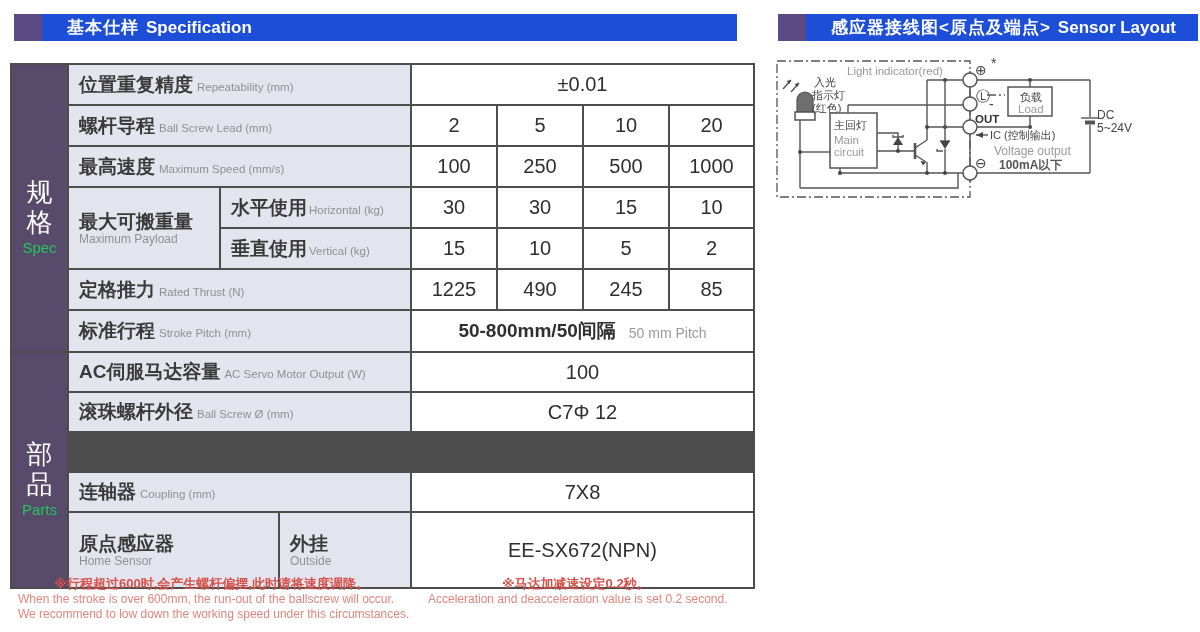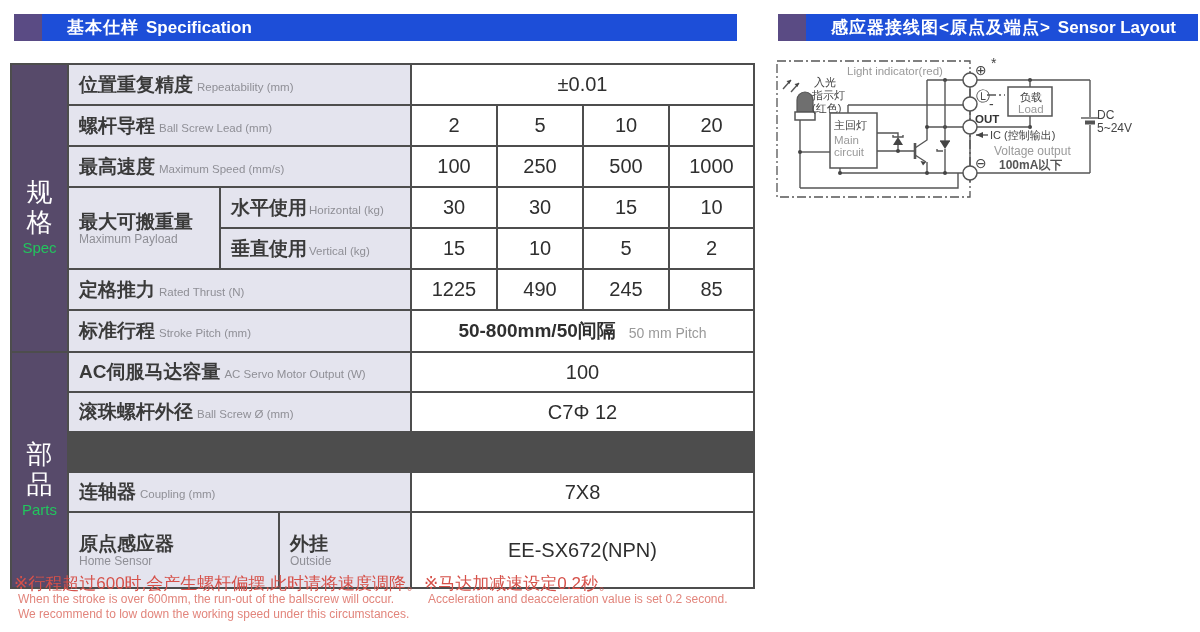--- a/index.html
+++ b/index.html
@@ -39,21 +39,21 @@
   .sidebar {
     background:#574a6a; color:#fff; flex-direction:column; justify-content:center; gap:2px;
   }
   .sidebar .zh {
     width:30px; font-size:26px; font-weight:normal; line-height:30px;
     word-break:break-all; text-align:center;margin-top:16px;
   }
   .sidebar .en { font-size:15px; color:#22c55e; }
   
   .note { position:absolute; top:576px; }
-  .note .zh { font-size:17px; font-weight:normal; color:#d6514a; line-height:16px; white-space:nowrap; }
+  .note .zh { font-size:13px; font-weight:bold; color:#d6514a; line-height:16px; white-space:nowrap;text-align:center; }
   .note .en { font-size:12px; color:#e2857c; line-height:15px; margin-left:4px; white-space:nowrap; }
   #note1 { left:14px; }
   #note2 { left:424px; }
   
   #diagram { position:absolute; left:770px; top:55px; }
   #diagram text { font-family:"Liberation Sans","DejaVu Sans",sans-serif; }
   .t-dk { fill:#444; font-size:11px; }
   .t-gy { fill:#9a9a9a; font-size:11.5px; }
   .t-sym { fill:#444; font-size:14px; }
   .wire { stroke:#555; stroke-width:1.4; fill:none; }

